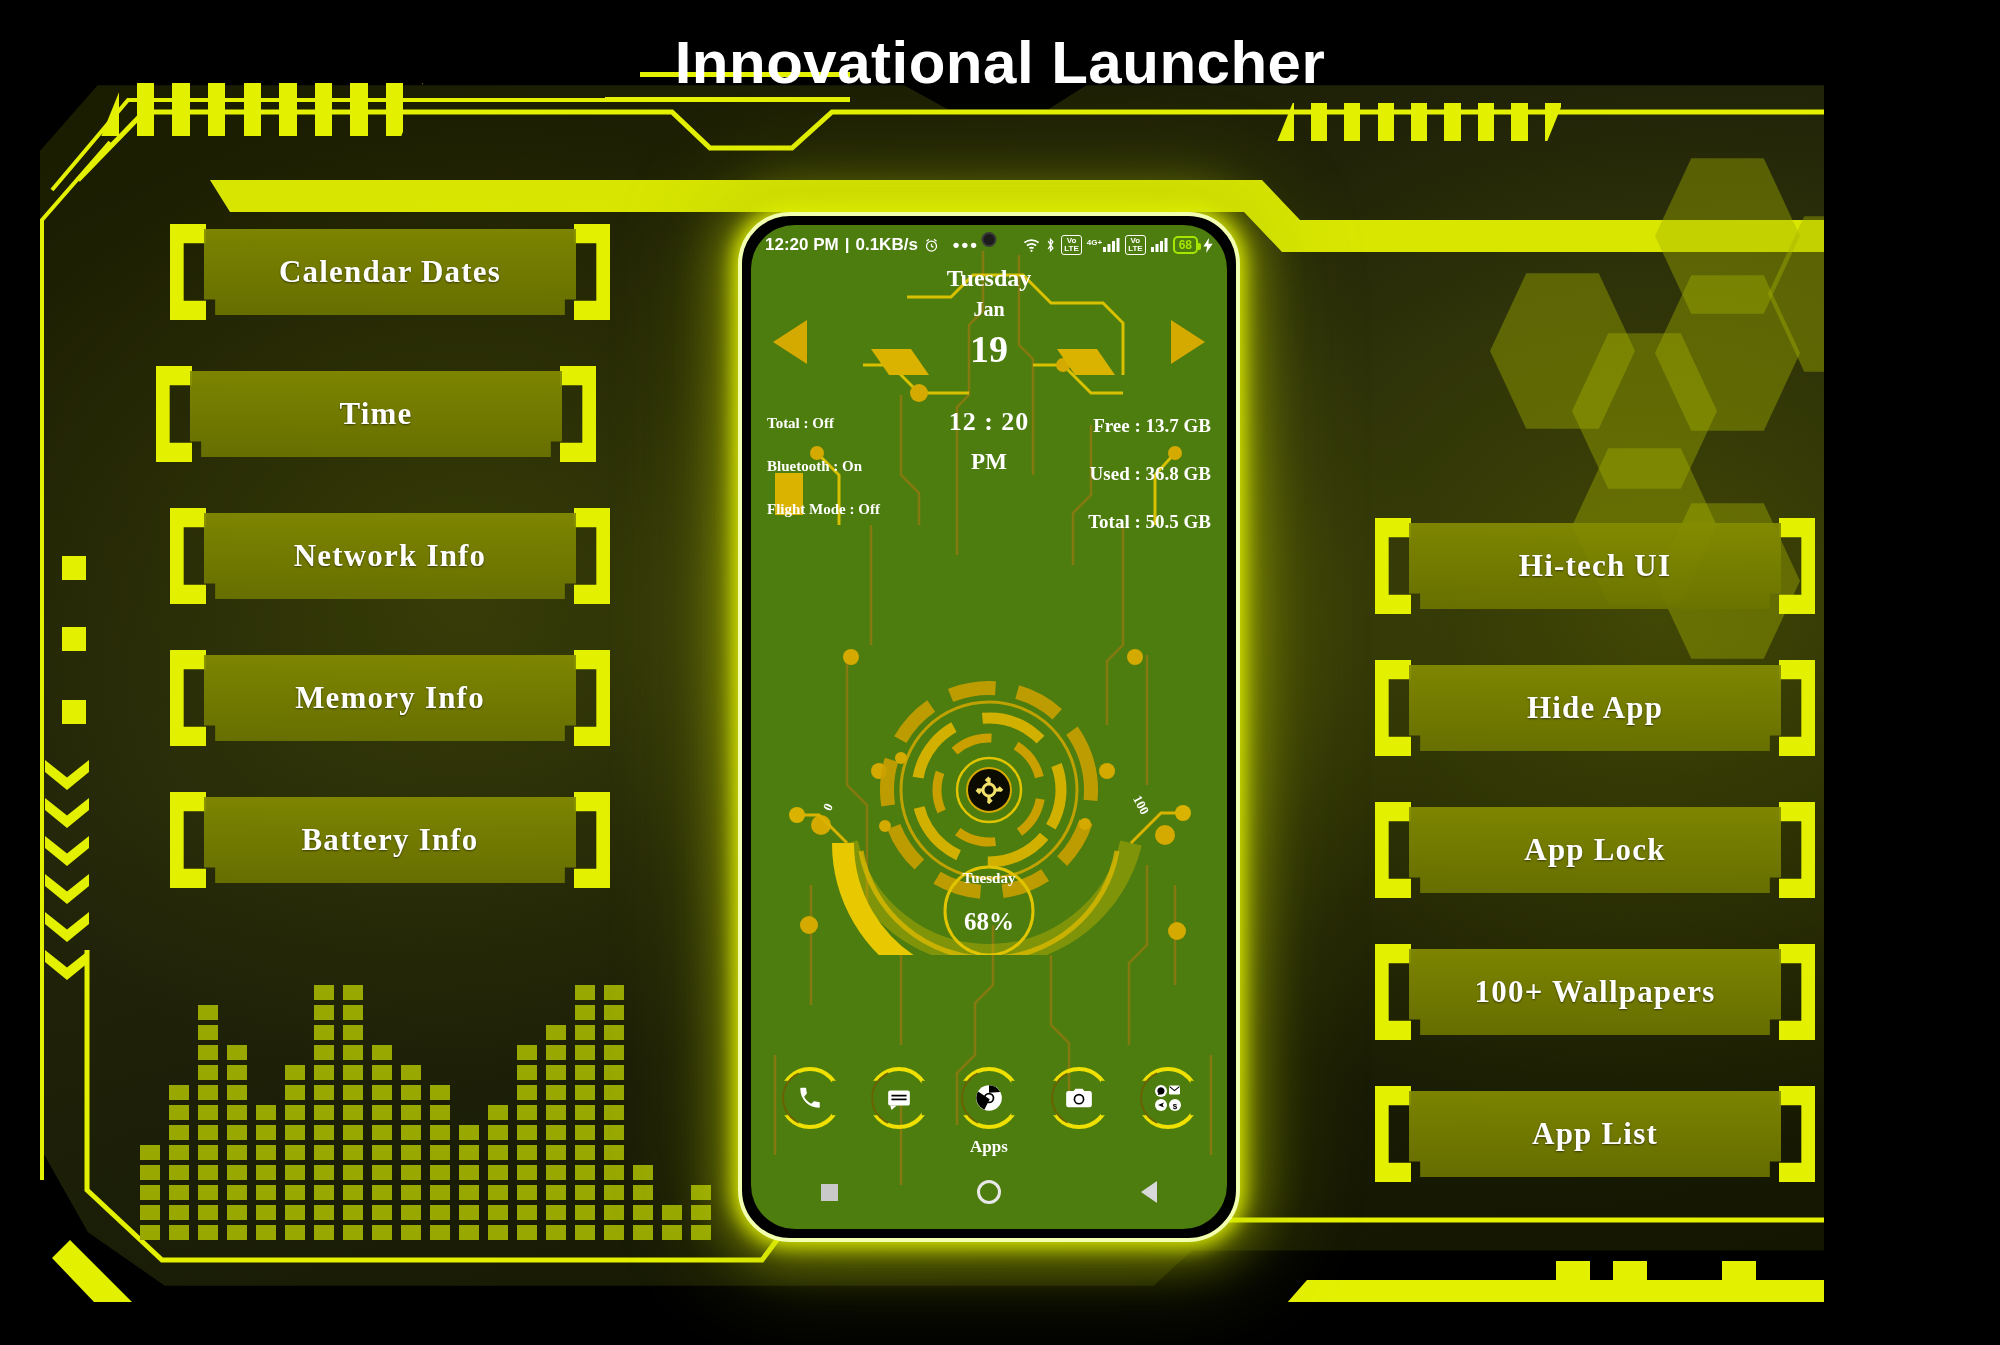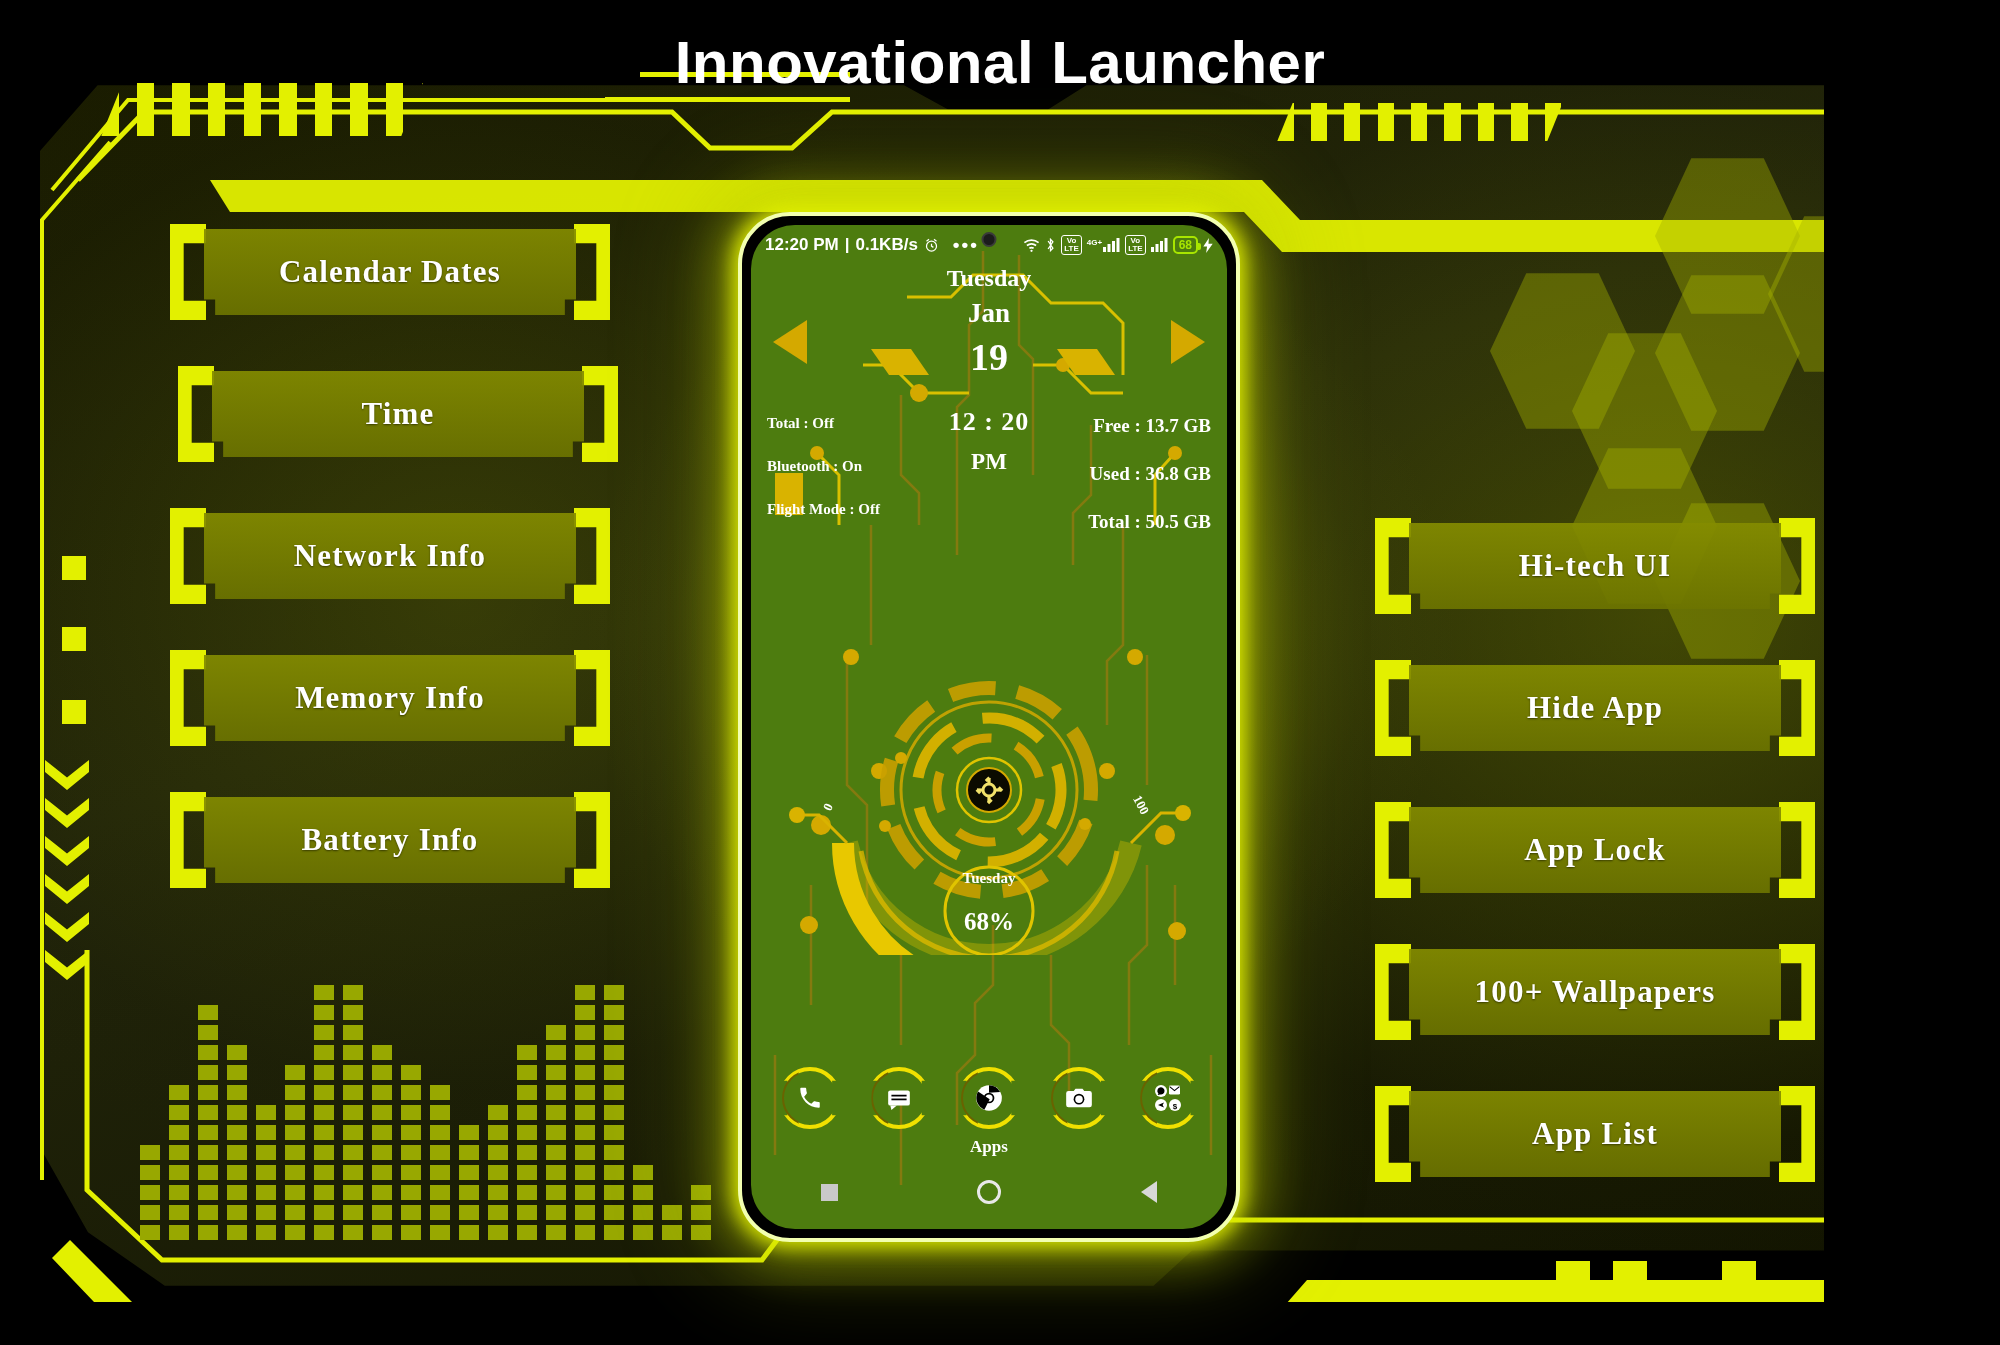--- a/index.html
+++ b/index.html
@@ -177,21 +177,21 @@
   
   #circuit { position:absolute; inset:0; z-index:1; }
 
   
   #datebox {
     position:absolute; top:40px; left:50%; transform:translateX(-50%);
     width:200px; text-align:center; color:#fff; z-index:5;
     font-family:"Liberation Serif", serif;
   }
   #dw-day { font-size:24px; font-weight:bold; }
-  #dw-mon { font-size:27px; font-weight:bold; margin-top:6px; }
+  #dw-mon { font-size:20px; font-weight:bold; margin-top:6px; }
   #dw-num { font-size:38px; font-weight:bold; margin-top:6px; }
 
   .arrow-l, .arrow-r {
     position:absolute; top:95px; width:34px; height:44px; z-index:5;
     background:#d4a900;
   }
   .arrow-l { left:22px; clip-path: polygon(100% 0,100% 100%,0 50%); }
   .arrow-r { right:22px; clip-path: polygon(0 0,0 100%,100% 50%); }
 
   
@@ -551,21 +551,21 @@
   <div class="bsq" style="left:1722px; top:1261px;"></div>
 
   <div id="title">Innovational Launcher</div>
 
   <div id="left-menu">
       <div class="btn-wrap" style="left: 170px; top: 224px;">
         <div class="bracket l"></div>
         <div class="bracket r"></div>
         <div class="btn-face">Calendar Dates</div>
       </div>
-      <div class="btn-wrap" style="left: 178px; top: 366px;">
+      <div class="btn-wrap" style="left: 156px; top: 366px;">
         <div class="bracket l"></div>
         <div class="bracket r"></div>
         <div class="btn-face">Time</div>
       </div>
       <div class="btn-wrap" style="left: 170px; top: 508px;">
         <div class="bracket l"></div>
         <div class="bracket r"></div>
         <div class="btn-face">Network Info</div>
       </div>
       <div class="btn-wrap" style="left: 170px; top: 650px;">

